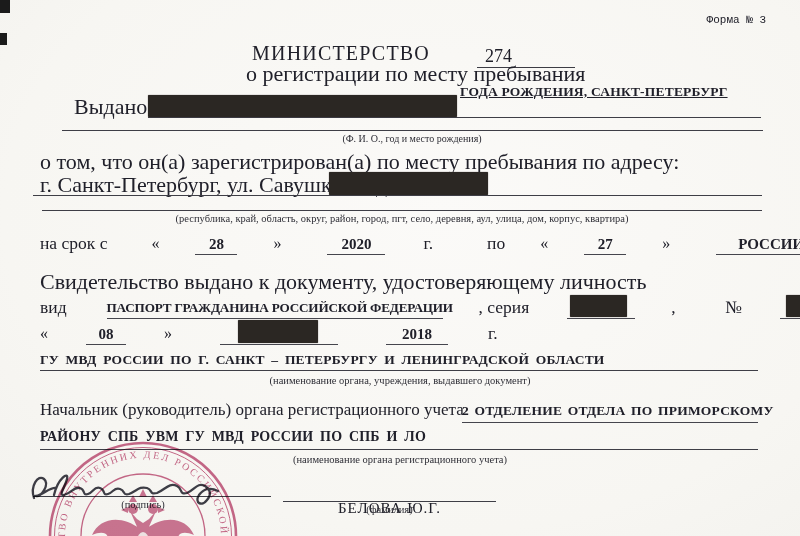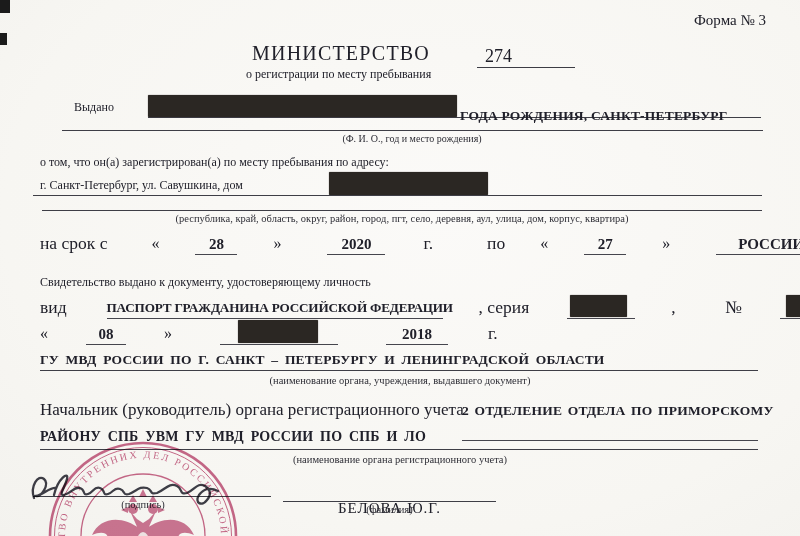--- a/index.html
+++ b/index.html
@@ -4,54 +4,54 @@
 <style>
   html,body{margin:0;padding:0;}
   body{
     width:800px;height:536px;position:relative;overflow:hidden;
     background:#f8f7f4;
     background-image:radial-gradient(ellipse at 55% 40%, #fbfaf8 0%, #f7f6f2 70%, #f3f2ee 100%);
     font-family:"Liberation Serif","DejaVu Serif",serif;
     color:#20202a;
   }
   .abs{position:absolute;}
-  .txt{font-size:12px;line-height:22px;white-space:nowrap;}
+  .txt{font-size:22px;line-height:22px;white-space:nowrap;}
   .cap{font-size:10.5px;color:#2e2e36;text-align:center;white-space:nowrap;font-family:Liberation Serif, serif;}
   .rule{height:0;border-top:1.8px solid #3e3e46;}
   .rule.thin{border-top-width:1.4px;}
   .redact{background:#2b2723;border-radius:1px;box-shadow:0 0 1px #2b2723;}
   .boldval{font-weight:bold;font-size:13.5px;letter-spacing:.2px;white-space:nowrap;}
   .frow{display:flex;align-items:flex-end;white-space:nowrap;gap:32px;}
   .field{display:inline-block;text-align:center;border-bottom:1.5px solid #45454d;
          font-weight:bold;font-size:15px;line-height:20px;}
   .qm{font-size:16px;line-height:22px;}
   .lbl{font-size:17.5px;line-height:24px;}
   svg{display:block;}
   .stampwrap{mix-blend-mode:multiply;}
 </style>
 </head>
 <body>
 
 <div class="abs" style="left:0;top:6;width:10px;height:13px;background:#1b1b1b;"></div>
 <div class="abs" style="left:0;top:33px;width:7px;height:12px;background:#1b1b1b;"></div>
 
-<div class="abs txt" style="right:34px;top:9px;font-size:15px;">Форма № 3</div>
+<div class="abs txt" style="right:34px;top:9px;font-size:11px;font-family:Liberation Mono, monospace;">Форма № 3</div>
 
 <div class="abs" style="left:252px;top:42px;font-size:20px;letter-spacing:1.2px;white-space:nowrap;">МИНИСТЕРСТВО</div>
 
 <div class="abs" style="left:477px;top:46px;width:98px;border-bottom:1.6px solid #3c3c44;height:21px;">
   <span style="font-size:18px;padding-left:8px;">274</span>
 </div>
 
 <div class="abs txt" style="left:246px;top:63px;">о регистрации по месту пребывания</div>
 
 <div class="abs txt" style="left:74px;top:96px;">Выдано</div>
 <div class="abs rule" style="left:148px;top:117px;width:613px;border-top-width:1.6px;"></div>
 <div class="abs redact" style="left:148px;top:95px;width:309px;height:22px;"></div>
-<div class="abs boldval" style="left:460px;top:108px;">ГОДА РОЖДЕНИЯ, САНКТ-ПЕТЕРБУРГ</div>
+<div class="abs boldval" style="left:460px;top:84px;text-decoration:underline;">ГОДА РОЖДЕНИЯ, САНКТ-ПЕТЕРБУРГ</div>
 
 <div class="abs rule" style="left:62px;top:130px;width:701px;"></div>
 <div class="abs cap" style="left:312px;top:133px;width:200px;font-size:10px;">(Ф. И. О., год и место рождения)</div>
 
 <div class="abs txt" style="left:40px;top:151px;">о том, что он(а) зарегистрирован(а) по месту пребывания по адресу:</div>
 <div class="abs txt" style="left:40px;top:174px;">г. Санкт-Петербург, ул. Савушкина, дом</div>
 <div class="abs redact" style="left:329px;top:172px;width:159px;height:23px;"></div>
 <div class="abs rule" style="left:33px;top:195px;width:729px;"></div>
 <div class="abs rule thin" style="left:42px;top:210px;width:720px;"></div>
 <div class="abs cap" style="left:82px;top:213px;width:640px;text-align:center;">(республика, край, область, округ, район, город, пгт, село, деревня, аул, улица, дом, корпус, квартира)</div>
@@ -97,21 +97,21 @@
   </span>
   <span class="field" style="width:62px;margin-right:8px;">2018</span>
   <span class="lbl">г.</span>
 </div>
 
 <div class="abs boldval" style="left:40px;top:352px;word-spacing:3px;">ГУ МВД РОССИИ ПО Г. САНКТ – ПЕТЕРБУРГУ И ЛЕНИНГРАДСКОЙ ОБЛАСТИ</div>
 <div class="abs rule thin" style="left:40px;top:370px;width:718px;"></div>
 <div class="abs cap" style="left:240px;top:375px;width:320px;">(наименование органа, учреждения, выдавшего документ)</div>
 
 <div class="abs txt" style="left:40px;top:399px;font-size:17px;">Начальник (руководитель) органа регистрационного учета</div>
-<div class="abs boldval" style="left:462px;top:403px;width:296px;word-spacing:2px;border-bottom:1.5px solid #45454d;padding-bottom:21px;">2 ОТДЕЛЕНИЕ ОТДЕЛА ПО ПРИМОРСКОМУ</div>
+<div class="abs boldval" style="left:462px;top:403px;width:296px;word-spacing:2px;border-bottom:1.5px solid #45454d;padding-bottom:3px;">2 ОТДЕЛЕНИЕ ОТДЕЛА ПО ПРИМОРСКОМУ</div>
 <div class="abs boldval" style="left:40px;top:429px;font-size:14px;word-spacing:3px;">РАЙОНУ СПБ УВМ ГУ МВД РОССИИ ПО СПБ И ЛО</div>
 <div class="abs rule thin" style="left:40px;top:449px;width:718px;"></div>
 <div class="abs cap" style="left:240px;top:454px;width:320px;">(наименование органа регистрационного учета)</div>
 
 <div class="abs rule thin" style="left:33px;top:496px;width:238px;"></div>
 <div class="abs cap" style="left:93px;top:499px;width:100px;">(подпись)</div>
 
 <div class="abs" style="left:283px;top:500px;width:213px;text-align:center;font-size:15px;letter-spacing:1px;white-space:nowrap;">БЕЛОВА Ю.Г.</div>
 <div class="abs rule thin" style="left:283px;top:501px;width:213px;"></div>
 <div class="abs cap" style="left:283px;top:504px;width:213px;">(фамилия)</div>

